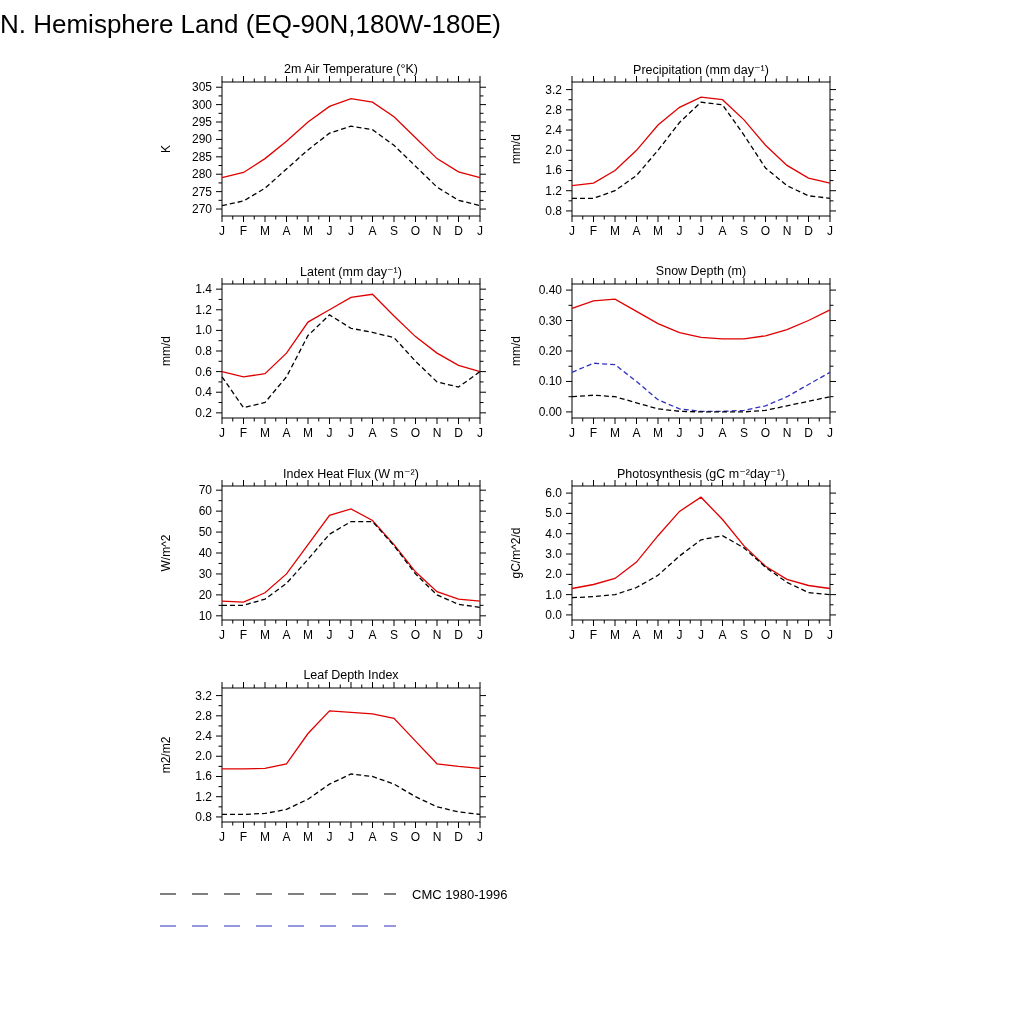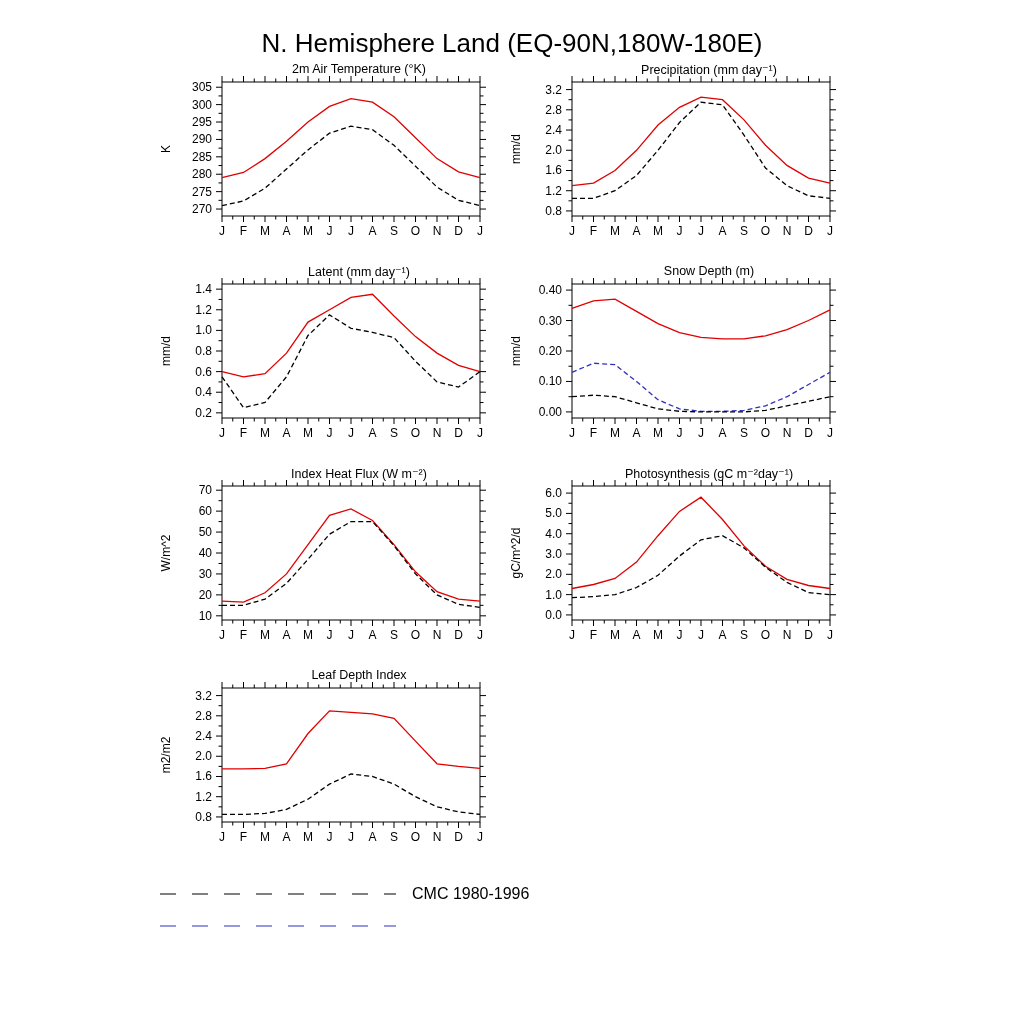--- a/index.html
+++ b/index.html
@@ -1,29 +1,29 @@
 <!DOCTYPE html>
 <html><head>
 <meta charset="utf-8">
 <style>
   html,body{margin:0;padding:0;background:#ffffff;}
   .page{position:relative;width:1024px;height:1024px;background:#fff;overflow:hidden;
         font-family:"Liberation Sans","DejaVu Sans",sans-serif;color:#000;}
-  .main-title{position:absolute;top:28px;left:0;width:1024px;text-align:center;
+  .main-title{position:absolute;top:9px;left:0;width:1024px;text-align:left;
               font-size:26px;font-weight:400;}
   .charts-grid{position:absolute;top:58px;left:150px;display:grid;
                grid-template-columns:350px 350px;grid-auto-rows:202px;}
   .chart-cell{position:relative;width:350px;height:202px;}
-  .chart-title{position:absolute;top:4px;left:80px;width:258px;text-align:center;
+  .chart-title{position:absolute;top:4px;left:72px;width:258px;text-align:center;
                font-size:12.5px;}
   .chart-svg{position:absolute;top:0;left:0;}
   .legend{position:absolute;top:878px;left:158px;}
   .legend-row{display:flex;align-items:center;height:32px;}
   .legend-sample{flex:0 0 auto;margin-right:14px;}
-  .legend-label{font-size:16px;white-space:nowrap;}
+  .legend-label{font-size:13px;white-space:nowrap;}
   svg text{font-family:"Liberation Sans","DejaVu Sans",sans-serif;fill:#000;}
 </style>
 </head>
 <body>
 
 <div class="page">
 
   <div class="main-title">N. Hemisphere Land (EQ-90N,180W-180E)</div>
 
   <div class="charts-grid">

